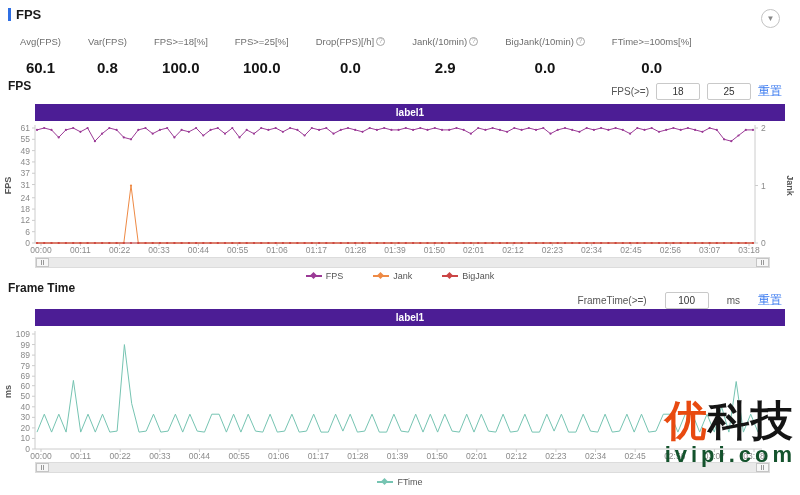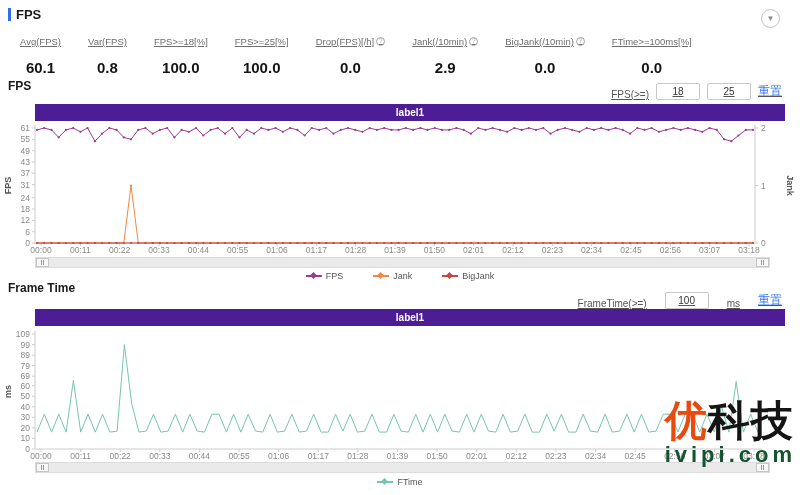--- a/index.html
+++ b/index.html
@@ -11,30 +11,30 @@
   .panel-header { position:absolute; top:7px; left:8px; display:flex; align-items:center; gap:5px; }
   .blue-bar { width:3px; height:13px; background:#2f6fe4; display:inline-block; }
   .panel-title { font-size:13px; font-weight:bold; color:#1a1a1a; }
   .collapse-btn { position:absolute; top:9px; left:761px; width:19px; height:19px; border:1px solid #c3c3c3;
                   border-radius:50%; background:#fff; display:flex; align-items:center; justify-content:center;
                   font-size:8px; color:#888; cursor:pointer; }
 
   
   #stats-row { position:absolute; top:36px; left:20px; right:60px; display:flex; gap:27px; }
   .stat-item { display:flex; flex-direction:column; align-items:center; }
-  .stat-label { font-size:9.5px; color:#6e6e6e; white-space:nowrap; display:flex; align-items:center; gap:2px;text-decoration:underline; }
+  .stat-label { font-size:9.5px; color:#6e6e6e; white-space:nowrap; display:flex; align-items:center; gap:2px; }
   .stat-value { font-size:15px; font-weight:bold; color:#141414; margin-top:12px; }
   .info-icon { width:9px; height:9px; border:1px solid #a5a5a5; border-radius:50%; font-size:6.5px;
                color:#a5a5a5; display:inline-flex; align-items:center; justify-content:center; line-height:1; }
 
   
   .section-title { position:absolute; left:8px; font-size:12px; font-weight:bold; color:#1a1a1a; }
 
   
-  .filter-row { position:absolute; right:18px; display:flex; align-items:flex-end; gap:7px; font-size:10px; color:#555;text-decoration:underline; }
+  .filter-row { position:absolute; right:18px; display:flex; align-items:center; gap:7px; font-size:10px; color:#555; }
   .filter-input { width:44px; height:17px; border:1px solid #c9c9c9; border-radius:2px; font-size:10px;
                   text-align:center; color:#333; font-family:"Liberation Sans", sans-serif; }
   .reset-link { color:#3a7af0; font-size:12px; cursor:pointer; text-decoration:none; }
 
   
   .chart-banner { position:absolute; left:35px; width:750px; height:17px; background:#4c1d95; color:#fff;
                   font-size:10px; font-weight:bold; display:flex; align-items:center; justify-content:center; }
 
   svg.chart { position:absolute; left:0; }
 

